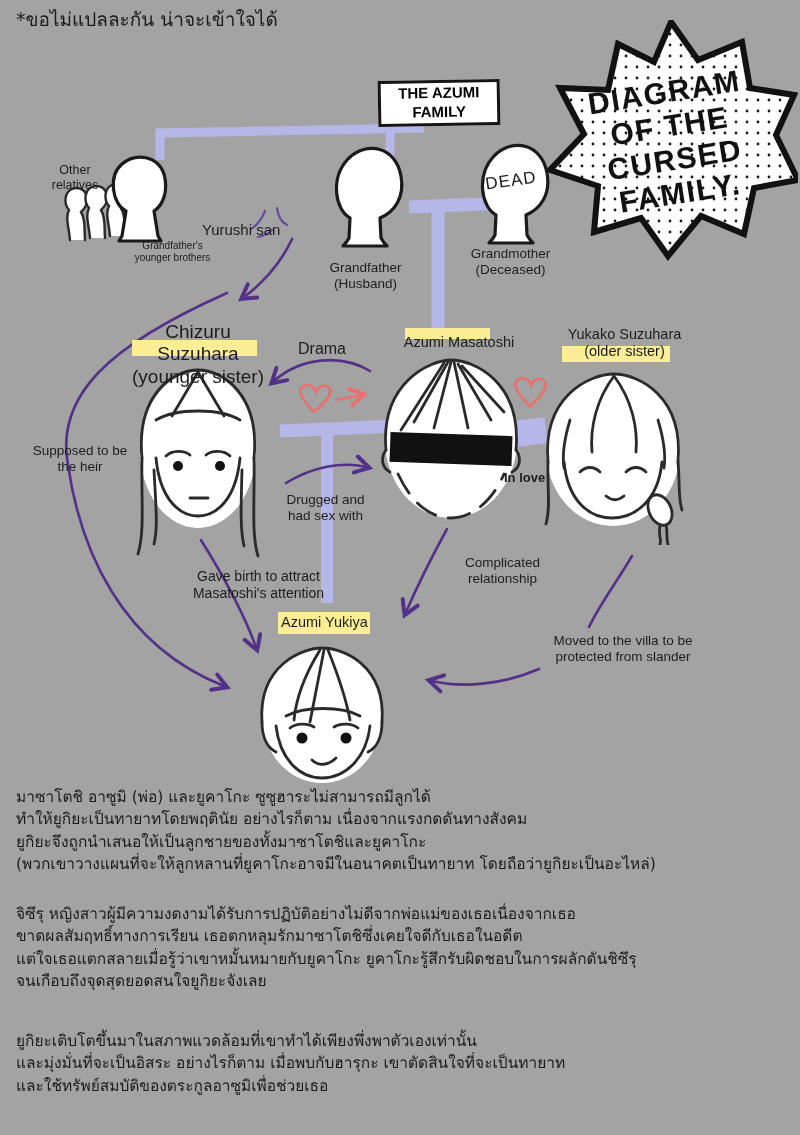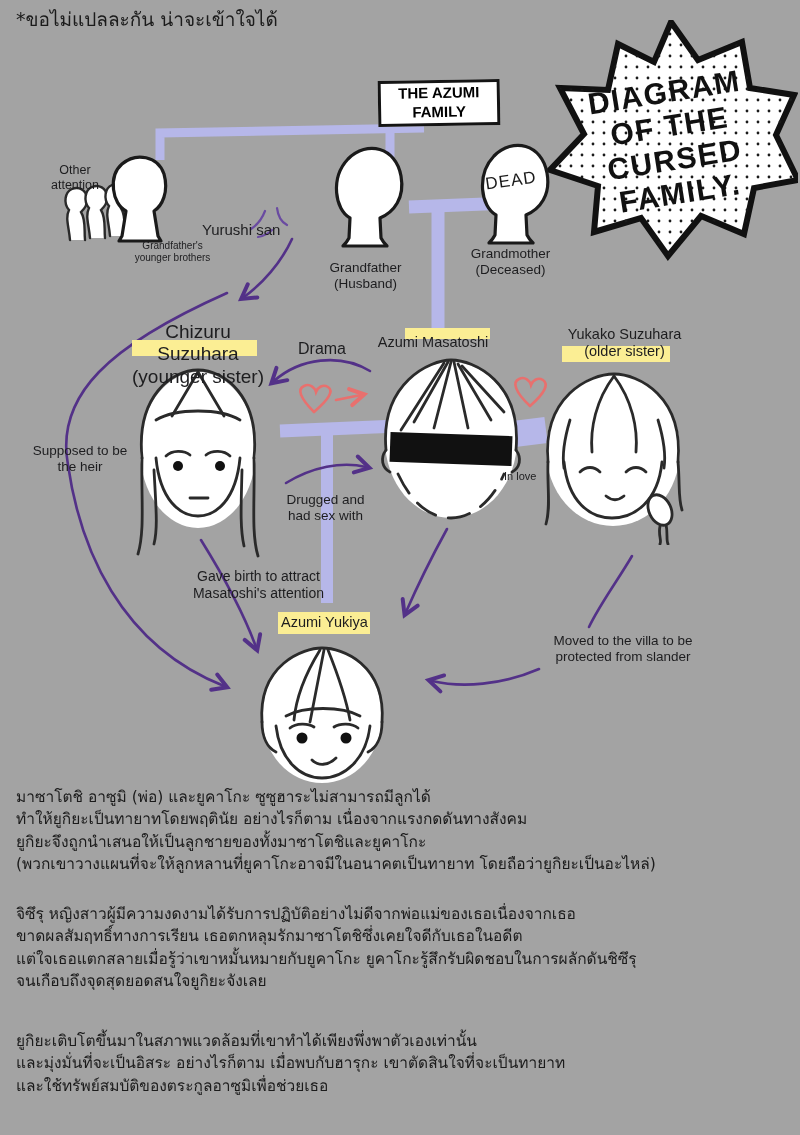--- a/index.html
+++ b/index.html
@@ -183,43 +183,45 @@
     <circle cx="50" cy="98" r="5.5" fill="#111"></circle>
     <circle cx="94" cy="98" r="5.5" fill="#111"></circle>
   </svg>
 
   <div class="hl" style="left:132px;top:340px;width:125px;height:16px;"></div>
   <div class="hl" style="left:405px;top:328px;width:85px;height:11px;"></div>
   <div class="hl" style="left:562px;top:346px;width:108px;height:16px;"></div>
   <div class="hl" style="left:278px;top:612px;width:92px;height:22px;"></div>
 
   <div class="lbl c" style="left:30px;top:163px;width:90px;font-size:12.5px;">Other
-attention</div>
+relatives</div>
   <div class="lbl c" style="left:105px;top:240px;width:135px;font-size:10px;">Grandfather's
 younger brothers</div>
   <div class="lbl" style="left:202px;top:221px;font-size:15px;">Yurushi san</div>
   <div class="lbl c" style="left:313px;top:248px;width:105px;font-size:13.5px;margin-top:12px;">Grandfather
 (Husband)</div>
   <div class="lbl c" style="left:458px;top:246px;width:105px;font-size:13.5px;">Grandmother
 (Deceased)</div>
   <div class="lbl c" style="left:128px;top:321px;width:140px;font-size:19px;">Chizuru Suzuhara
 (younger sister)</div>
-  <div class="lbl c" style="left:368px;top:334px;width:130px;font-size:14.5px;">Azumi Masatoshi</div>
+  <div class="lbl c" style="left:394px;top:334px;width:130px;font-size:14.5px;">Azumi Masatoshi</div>
   <div class="lbl c" style="left:552px;top:326px;width:145px;font-size:14.5px;">Yukako Suzuhara
 (older sister)</div>
   <div class="lbl" style="left:281px;top:614px;font-size:14.5px;">Azumi Yukiya</div>
 
   <div class="lbl" style="left:298px;top:340px;font-size:16px;">Drama</div>
   <div class="lbl c" style="left:20px;top:443px;width:120px;font-size:13.5px;">Supposed to be
 the heir</div>
   <div class="lbl c" style="left:268px;top:492px;width:115px;font-size:13.5px;">Drugged and
 had sex with</div>
-  <div class="lbl" style="left:504px;top:470px;font-size:11px;">In love</div>
+  <div class="lbl" style="left:504px;top:470px;font-size:13px;font-weight:bold;">In love</div>
   <div class="lbl c" style="left:146px;top:568px;width:225px;font-size:14px;">Gave birth to attract
 Masatoshi's attention</div>
+  <div class="lbl c" style="left:445px;top:555px;width:115px;font-size:13.5px;">Complicated
+relationship</div>
   <div class="lbl c" style="left:533px;top:633px;width:180px;font-size:13.5px;">Moved to the villa to be
 protected from slander</div>
 
   <div class="para thai" style="top:786px;">มาซาโตชิ อาซูมิ (พ่อ) และยูคาโกะ ซูซูฮาระไม่สามารถมีลูกได้
 ทำให้ยูกิยะเป็นทายาทโดยพฤตินัย อย่างไรก็ตาม เนื่องจากแรงกดดันทางสังคม
 ยูกิยะจึงถูกนำเสนอให้เป็นลูกชายของทั้งมาซาโตชิและยูคาโกะ
 (พวกเขาวางแผนที่จะให้ลูกหลานที่ยูคาโกะอาจมีในอนาคตเป็นทายาท โดยถือว่ายูกิยะเป็นอะไหล่)</div>
   <div class="para thai" style="top:903px;">จิซึรุ หญิงสาวผู้มีความงดงามได้รับการปฏิบัติอย่างไม่ดีจากพ่อแม่ของเธอเนื่องจากเธอ
 ขาดผลสัมฤทธิ์ทางการเรียน เธอตกหลุมรักมาซาโตชิซึ่งเคยใจดีกับเธอในอดีต
 แต่ใจเธอแตกสลายเมื่อรู้ว่าเขาหมั้นหมายกับยูคาโกะ ยูคาโกะรู้สึกรับผิดชอบในการผลักดันชิซึรุ

